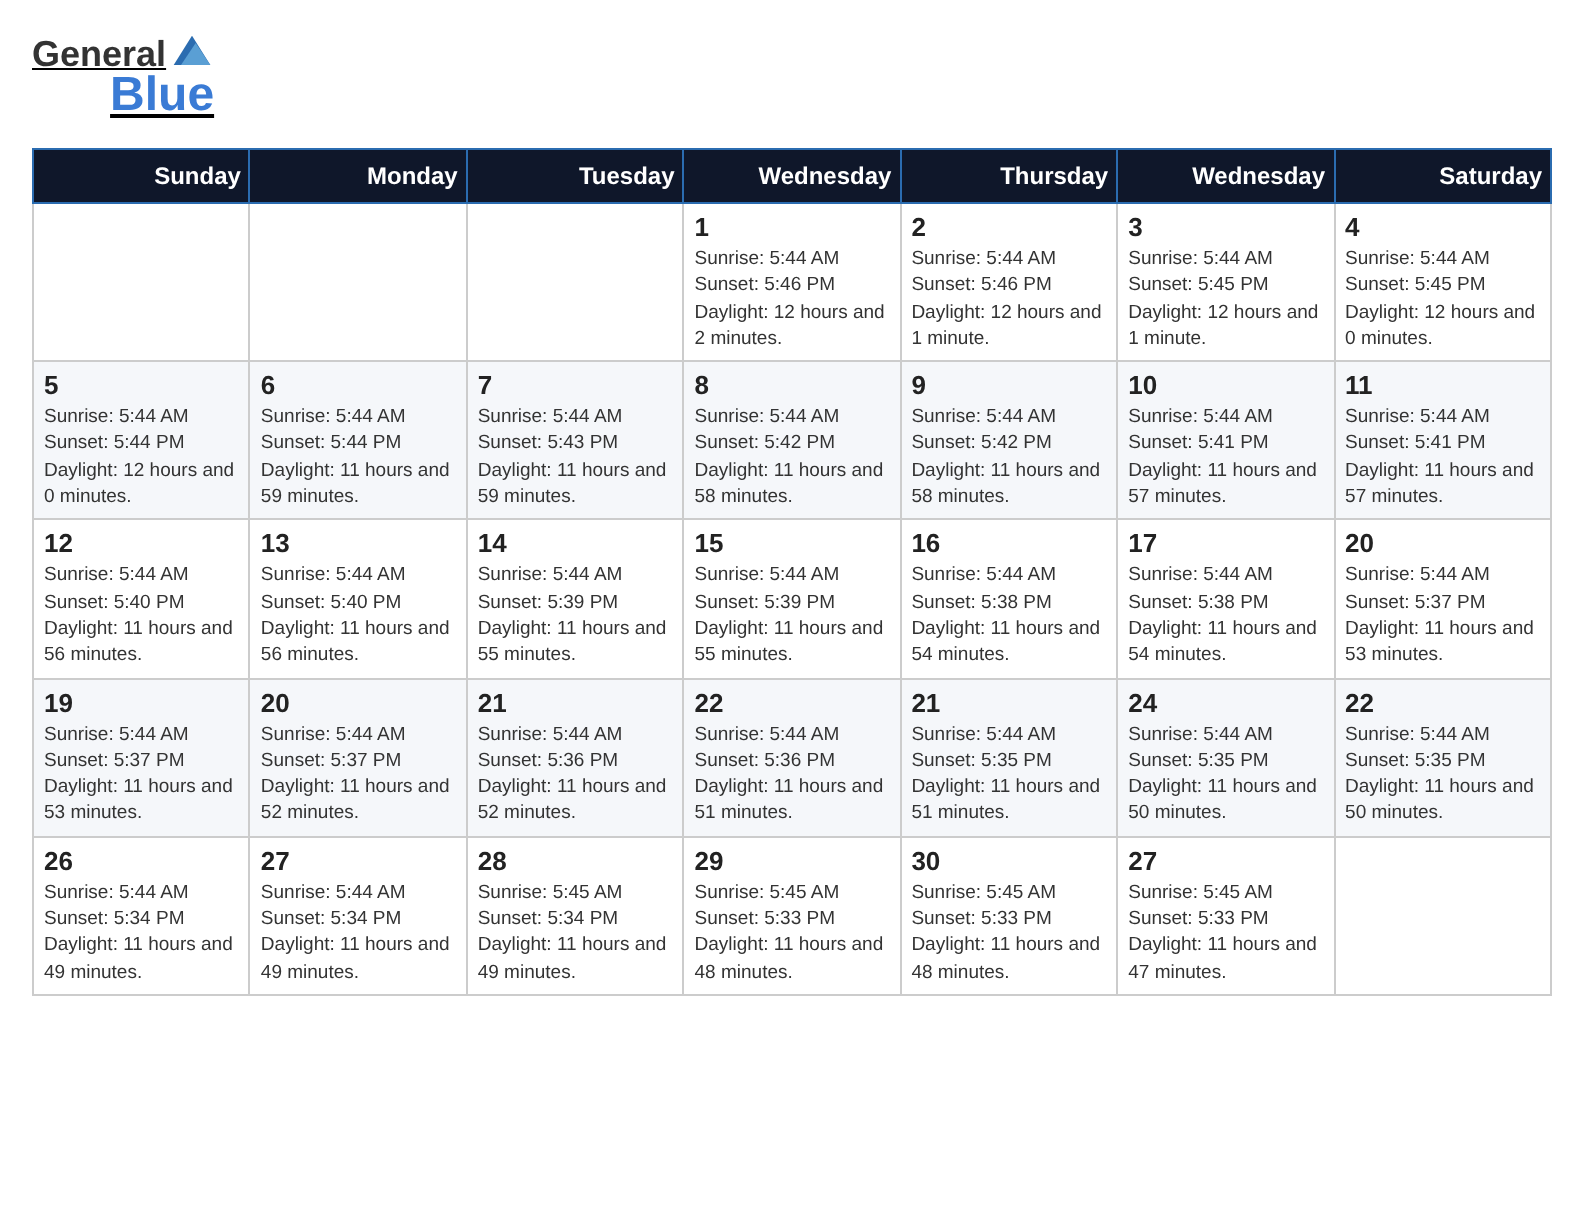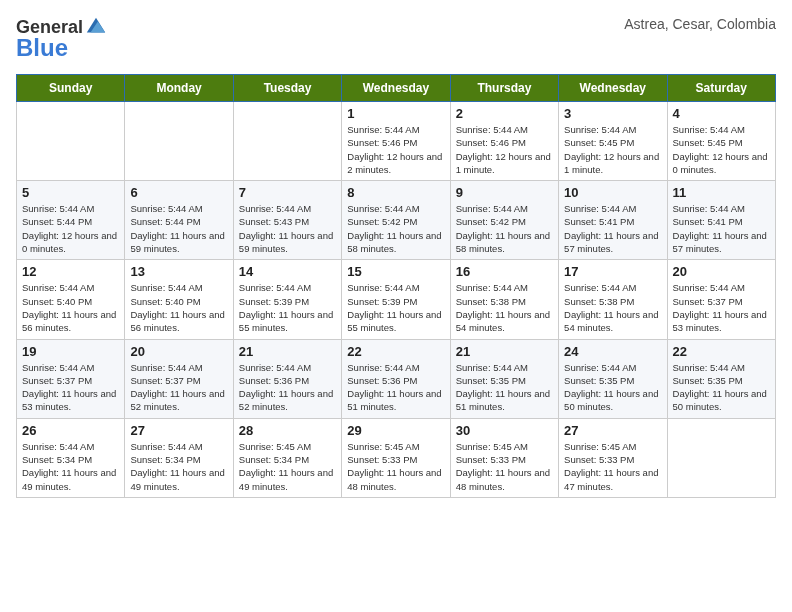--- a/index.html
+++ b/index.html
@@ -47,26 +47,26 @@
     .location-title {
       font-size: 14px;
       color: #555;
     }
     .calendar-table {
       width: 100%;
       border-collapse: collapse;
       border: 1px solid #ccc;
     }
     .calendar-table th {
-      background-color: #4d7c0f;
+      background-color: #0f172a;
       color: #fff;
       font-size: 12px;
       font-weight: bold;
       padding: 6px 4px;
-      text-align: center;
+      text-align: right;
       border: 1px solid #2b6cb0;
     }
     .calendar-table td {
       border: 1px solid #ccc;
       vertical-align: top;
       padding: 4px 5px;
       min-height: 70px;
       width: calc(100% / 7);
       background: #fff;
     }
@@ -86,33 +86,32 @@
     }
     .empty-cell {
       background: #f9f9f9;
     }
   </style>
 </head>
 <body>
 
 <div class="header-area">
   <div class="logo">
-    <div style="display:flex;flex-direction:column;align-items:flex-start;">
+    <div style="display:flex;flex-direction:column;align-items:flex-end;text-decoration:underline;">
       <div style="display:flex;align-items:center;">
         <span class="logo-text-general">General</span>
         <svg class="logo-icon" viewBox="0 0 24 24" xmlns="http://www.w3.org/2000/svg">
           <polygon points="12,2 22,18 2,18" fill="#2b6cb0"></polygon>
           <polygon points="18,8 26,20 10,20" fill="#5a9fd4" transform="translate(-4,-2)"></polygon>
         </svg>
       </div>
       <span class="logo-text-blue" style="margin-top:-4px;">Blue</span>
     </div>
   </div>
   <div class="title-area">
-    <div class="location-title">Astrea, Cesar, Colombia</div>
   </div>
 </div>
 
 <table class="calendar-table">
   <thead>
     <tr>
     <th>Sunday</th>
         <th>Monday</th>
         <th>Tuesday</th>
         <th>Wednesday</th>

